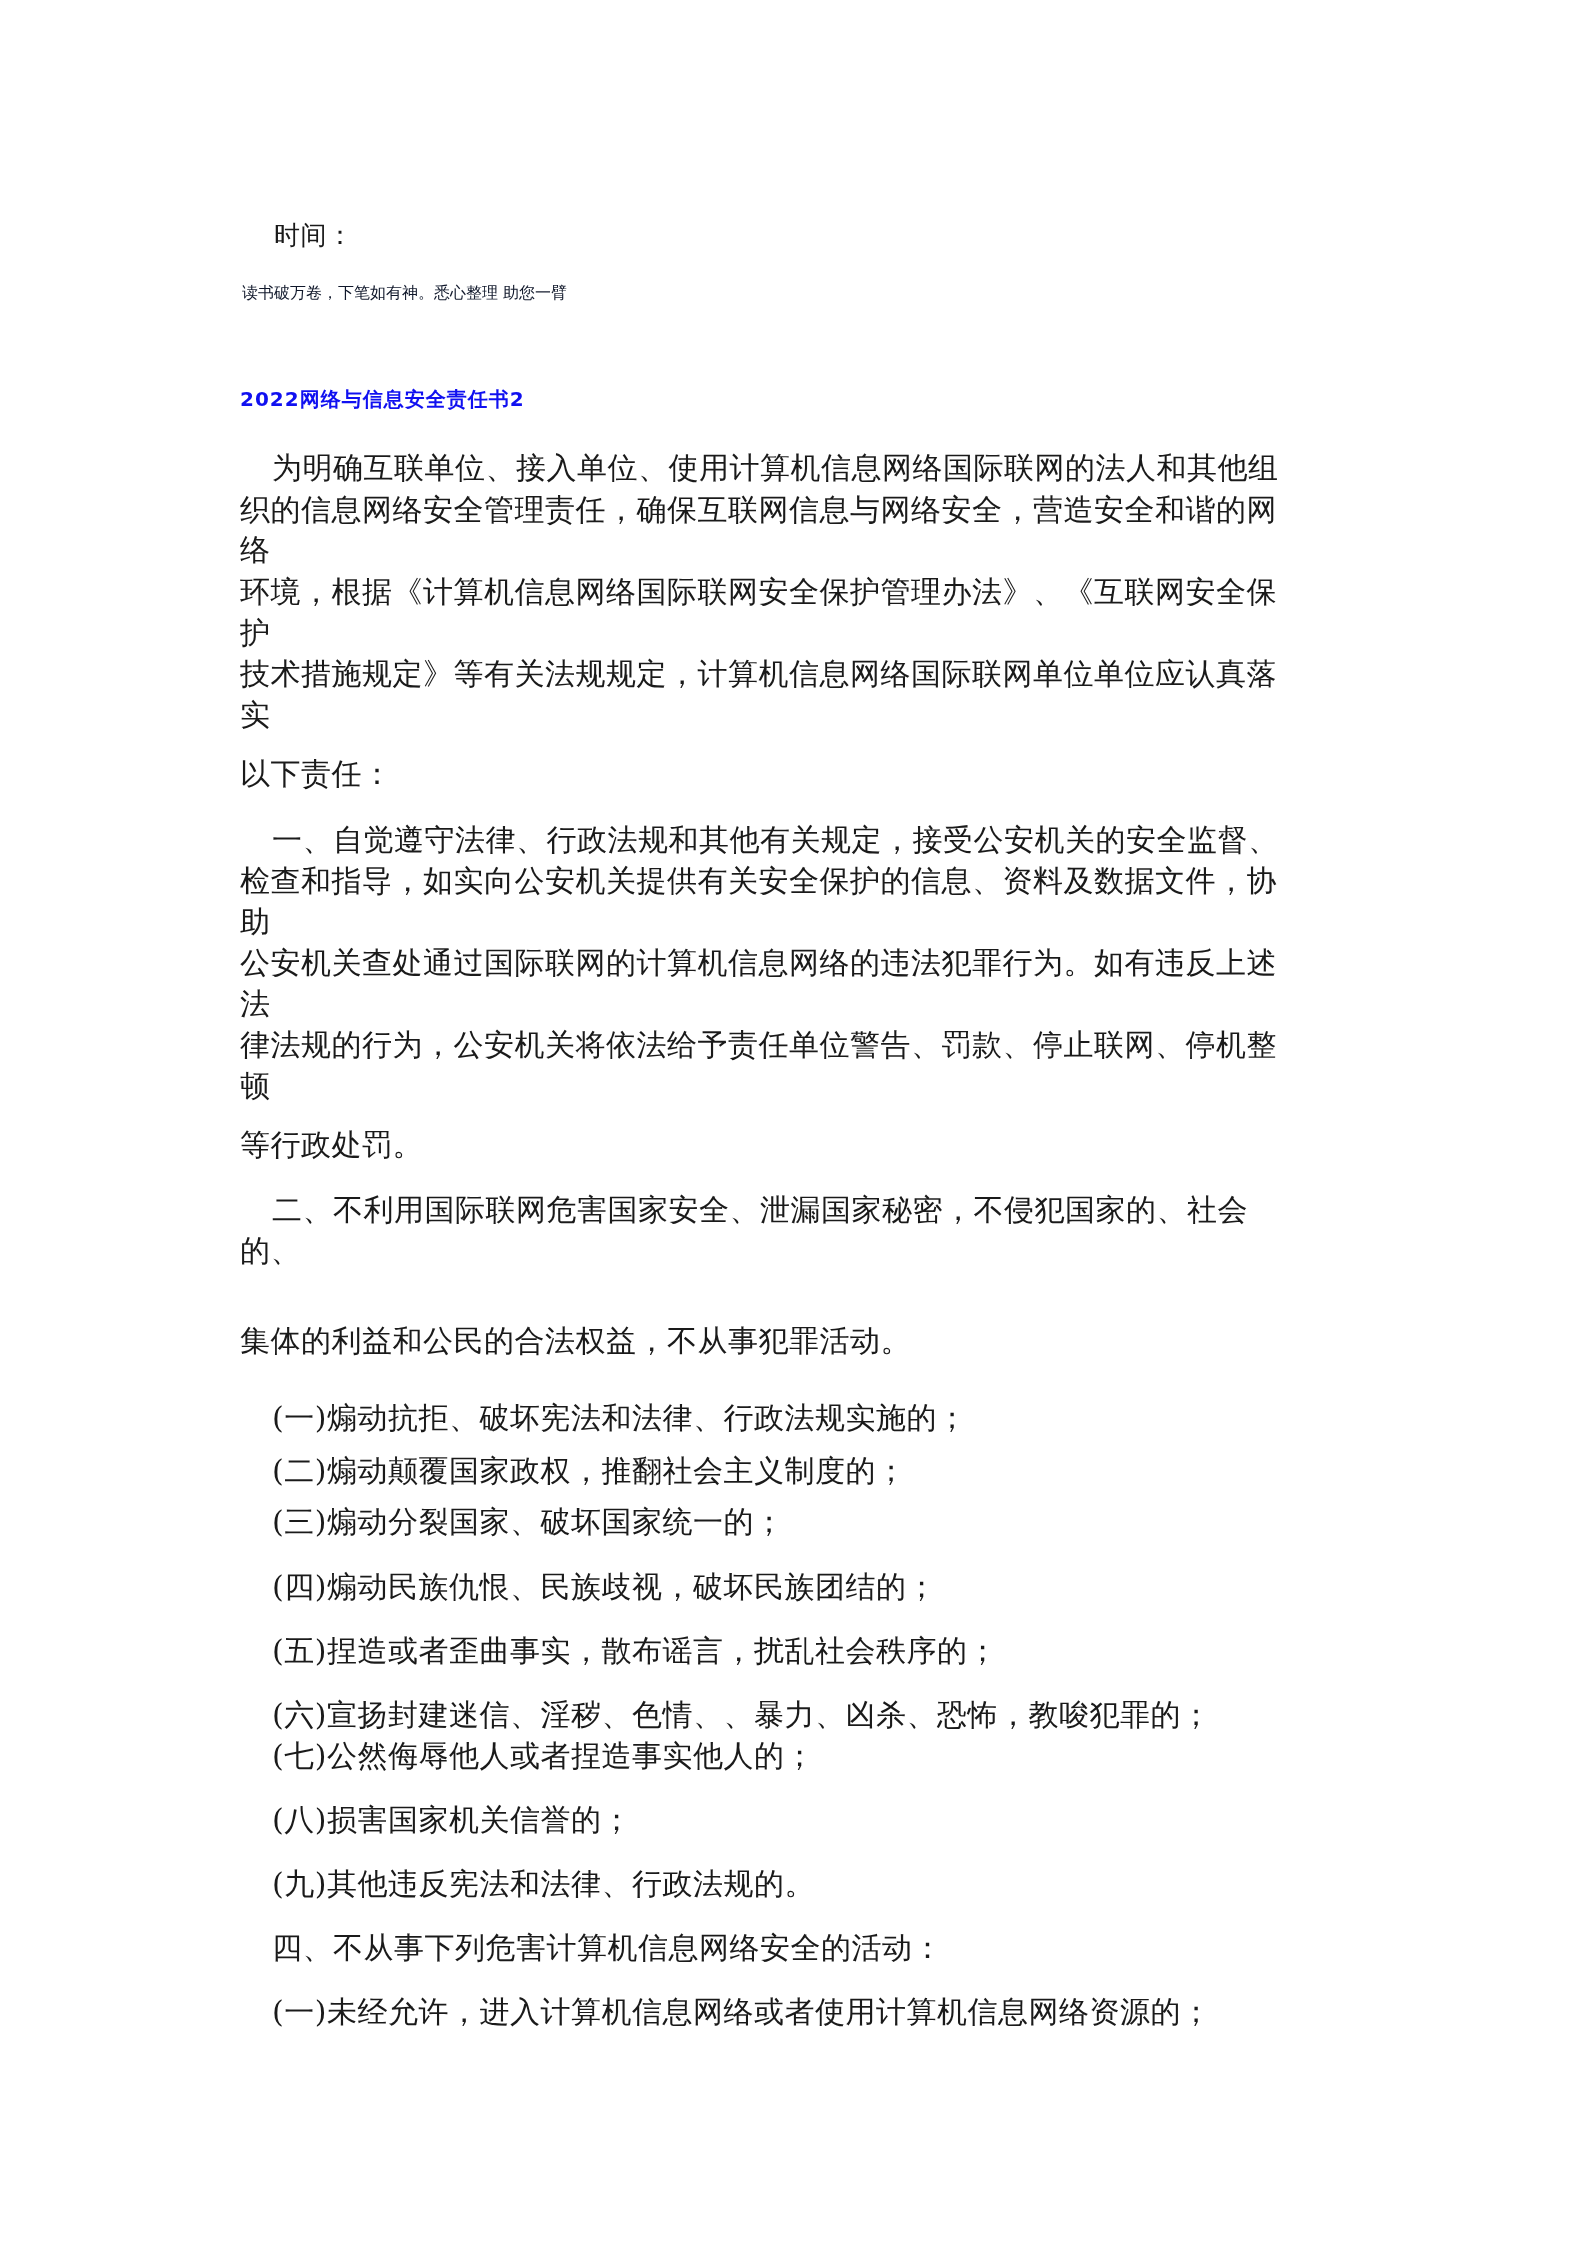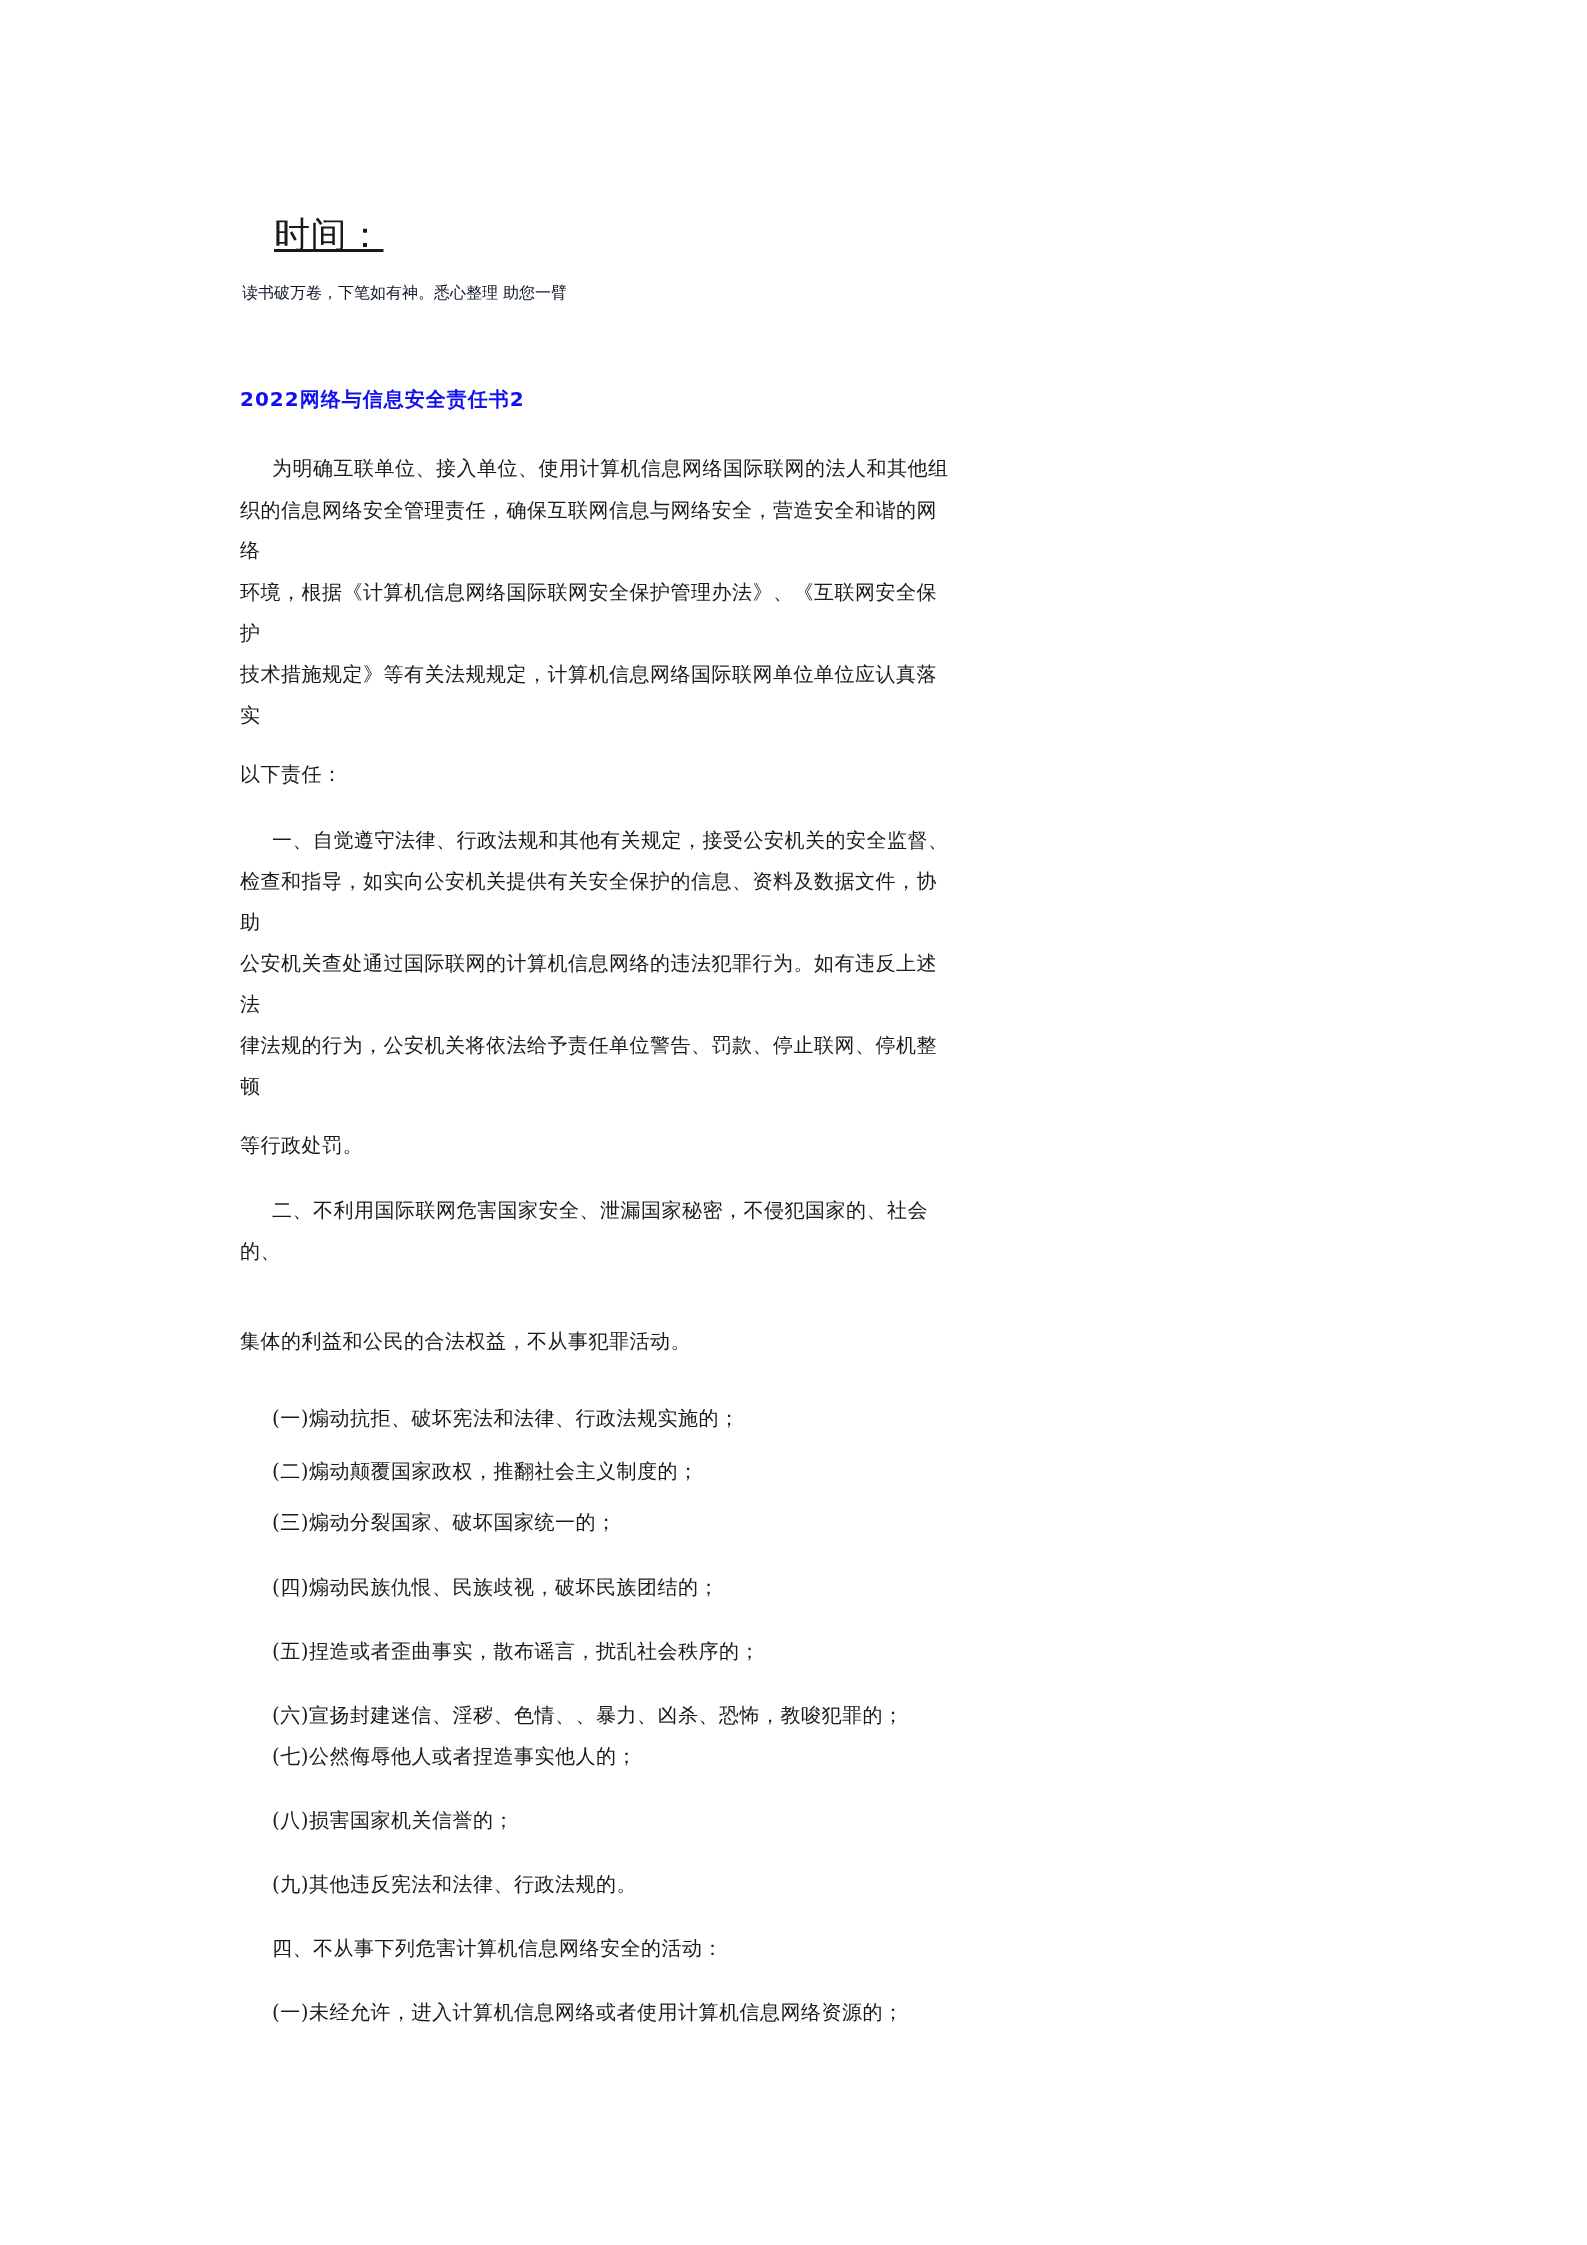--- a/index.html
+++ b/index.html
@@ -17,27 +17,27 @@
     }
     .page {
       position: absolute;
       left: 0; top: 0;
       width: 1587px;
       height: 2245px;
     }
     .line {
       position: absolute;
       left: 240px;
-      font-size: 20px;
+      font-size: 30px;
       line-height: 34px;
       white-space: nowrap;
       letter-spacing: 0.5px;
     }
     .indent { left: 272px; }
-    .time-label { left: 274px; font-size: 36px; text-decoration: underline; }
+    .time-label { left: 274px; font-size: 26px; }
     .watermark {
       position: absolute;
       left: 242px;
       top: 283px;
       font-size: 16px;
       line-height: 20px;
       color: #0f172a;
       white-space: nowrap;
     }
     .title {

